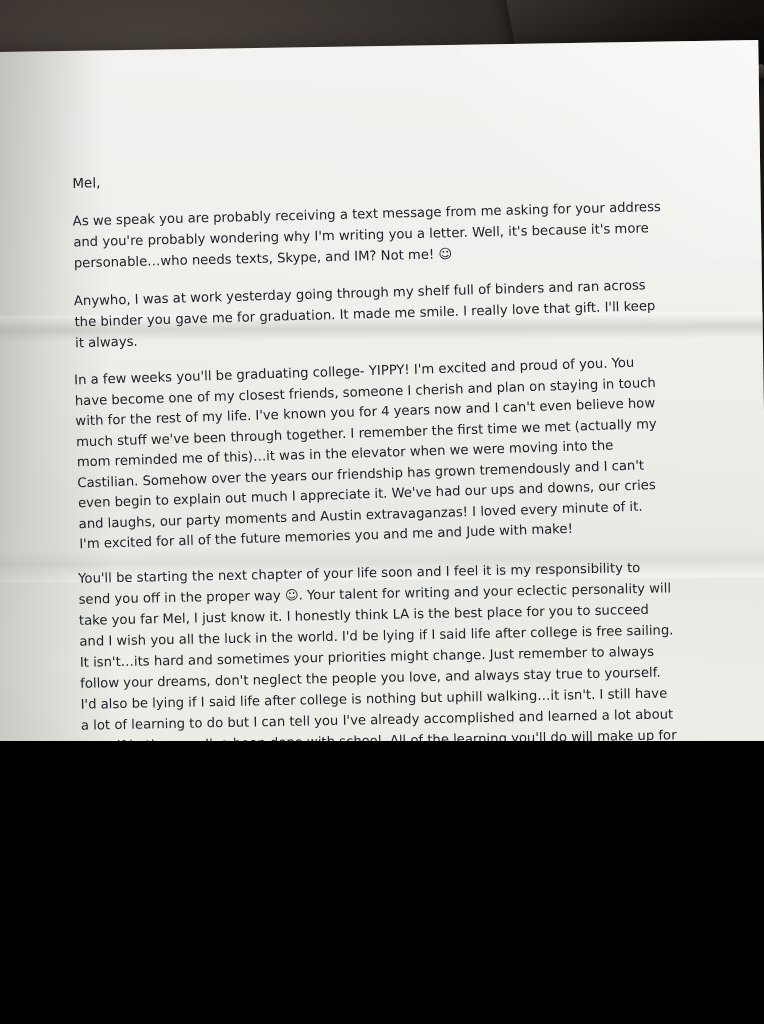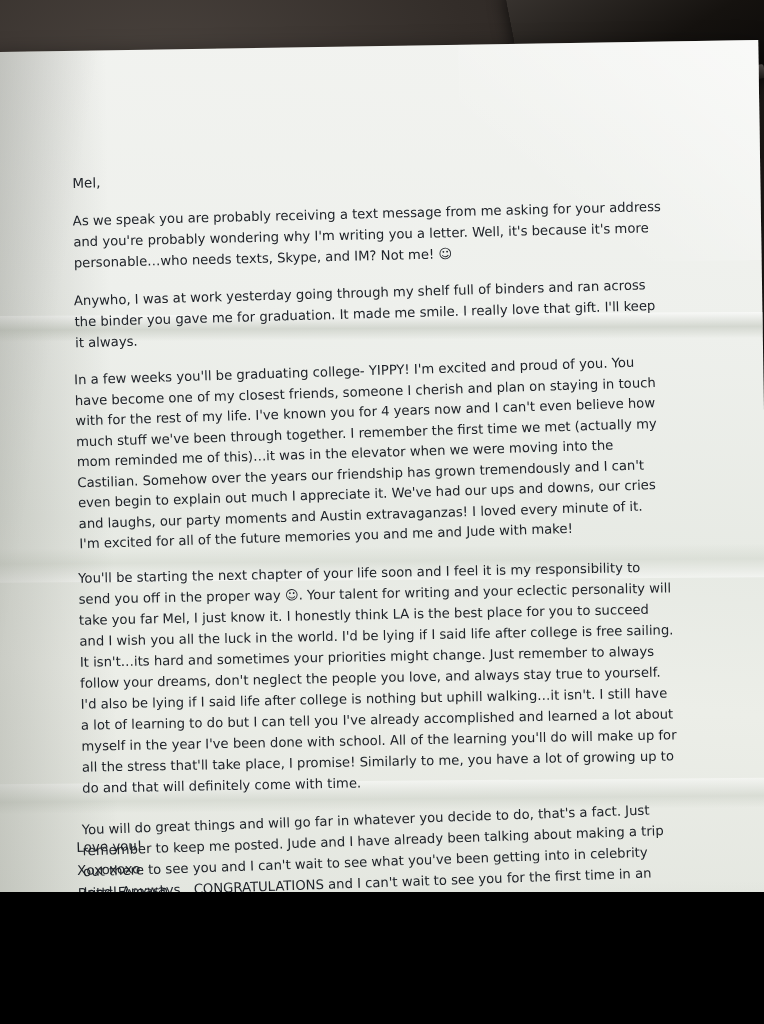--- a/index.html
+++ b/index.html
@@ -3,21 +3,21 @@
 <meta charset="utf-8">
 <style>
   html, body {
     margin: 0;
     padding: 0;
     background: #000;
   }
   #scene {
     position: relative;
     width: 764px;
-    height: 892px;
+    height: 741px;
     overflow: hidden;
     background: #14b8a6;
     font-family: "Liberation Sans", sans-serif;
   }
   
   .desk {
     position: absolute;
     inset: 0;
     background:
       radial-gradient(120% 80% at 20% 10%, #4a433e 0%, #332d29 35%, #241f1c 70%, #181513 100%);

